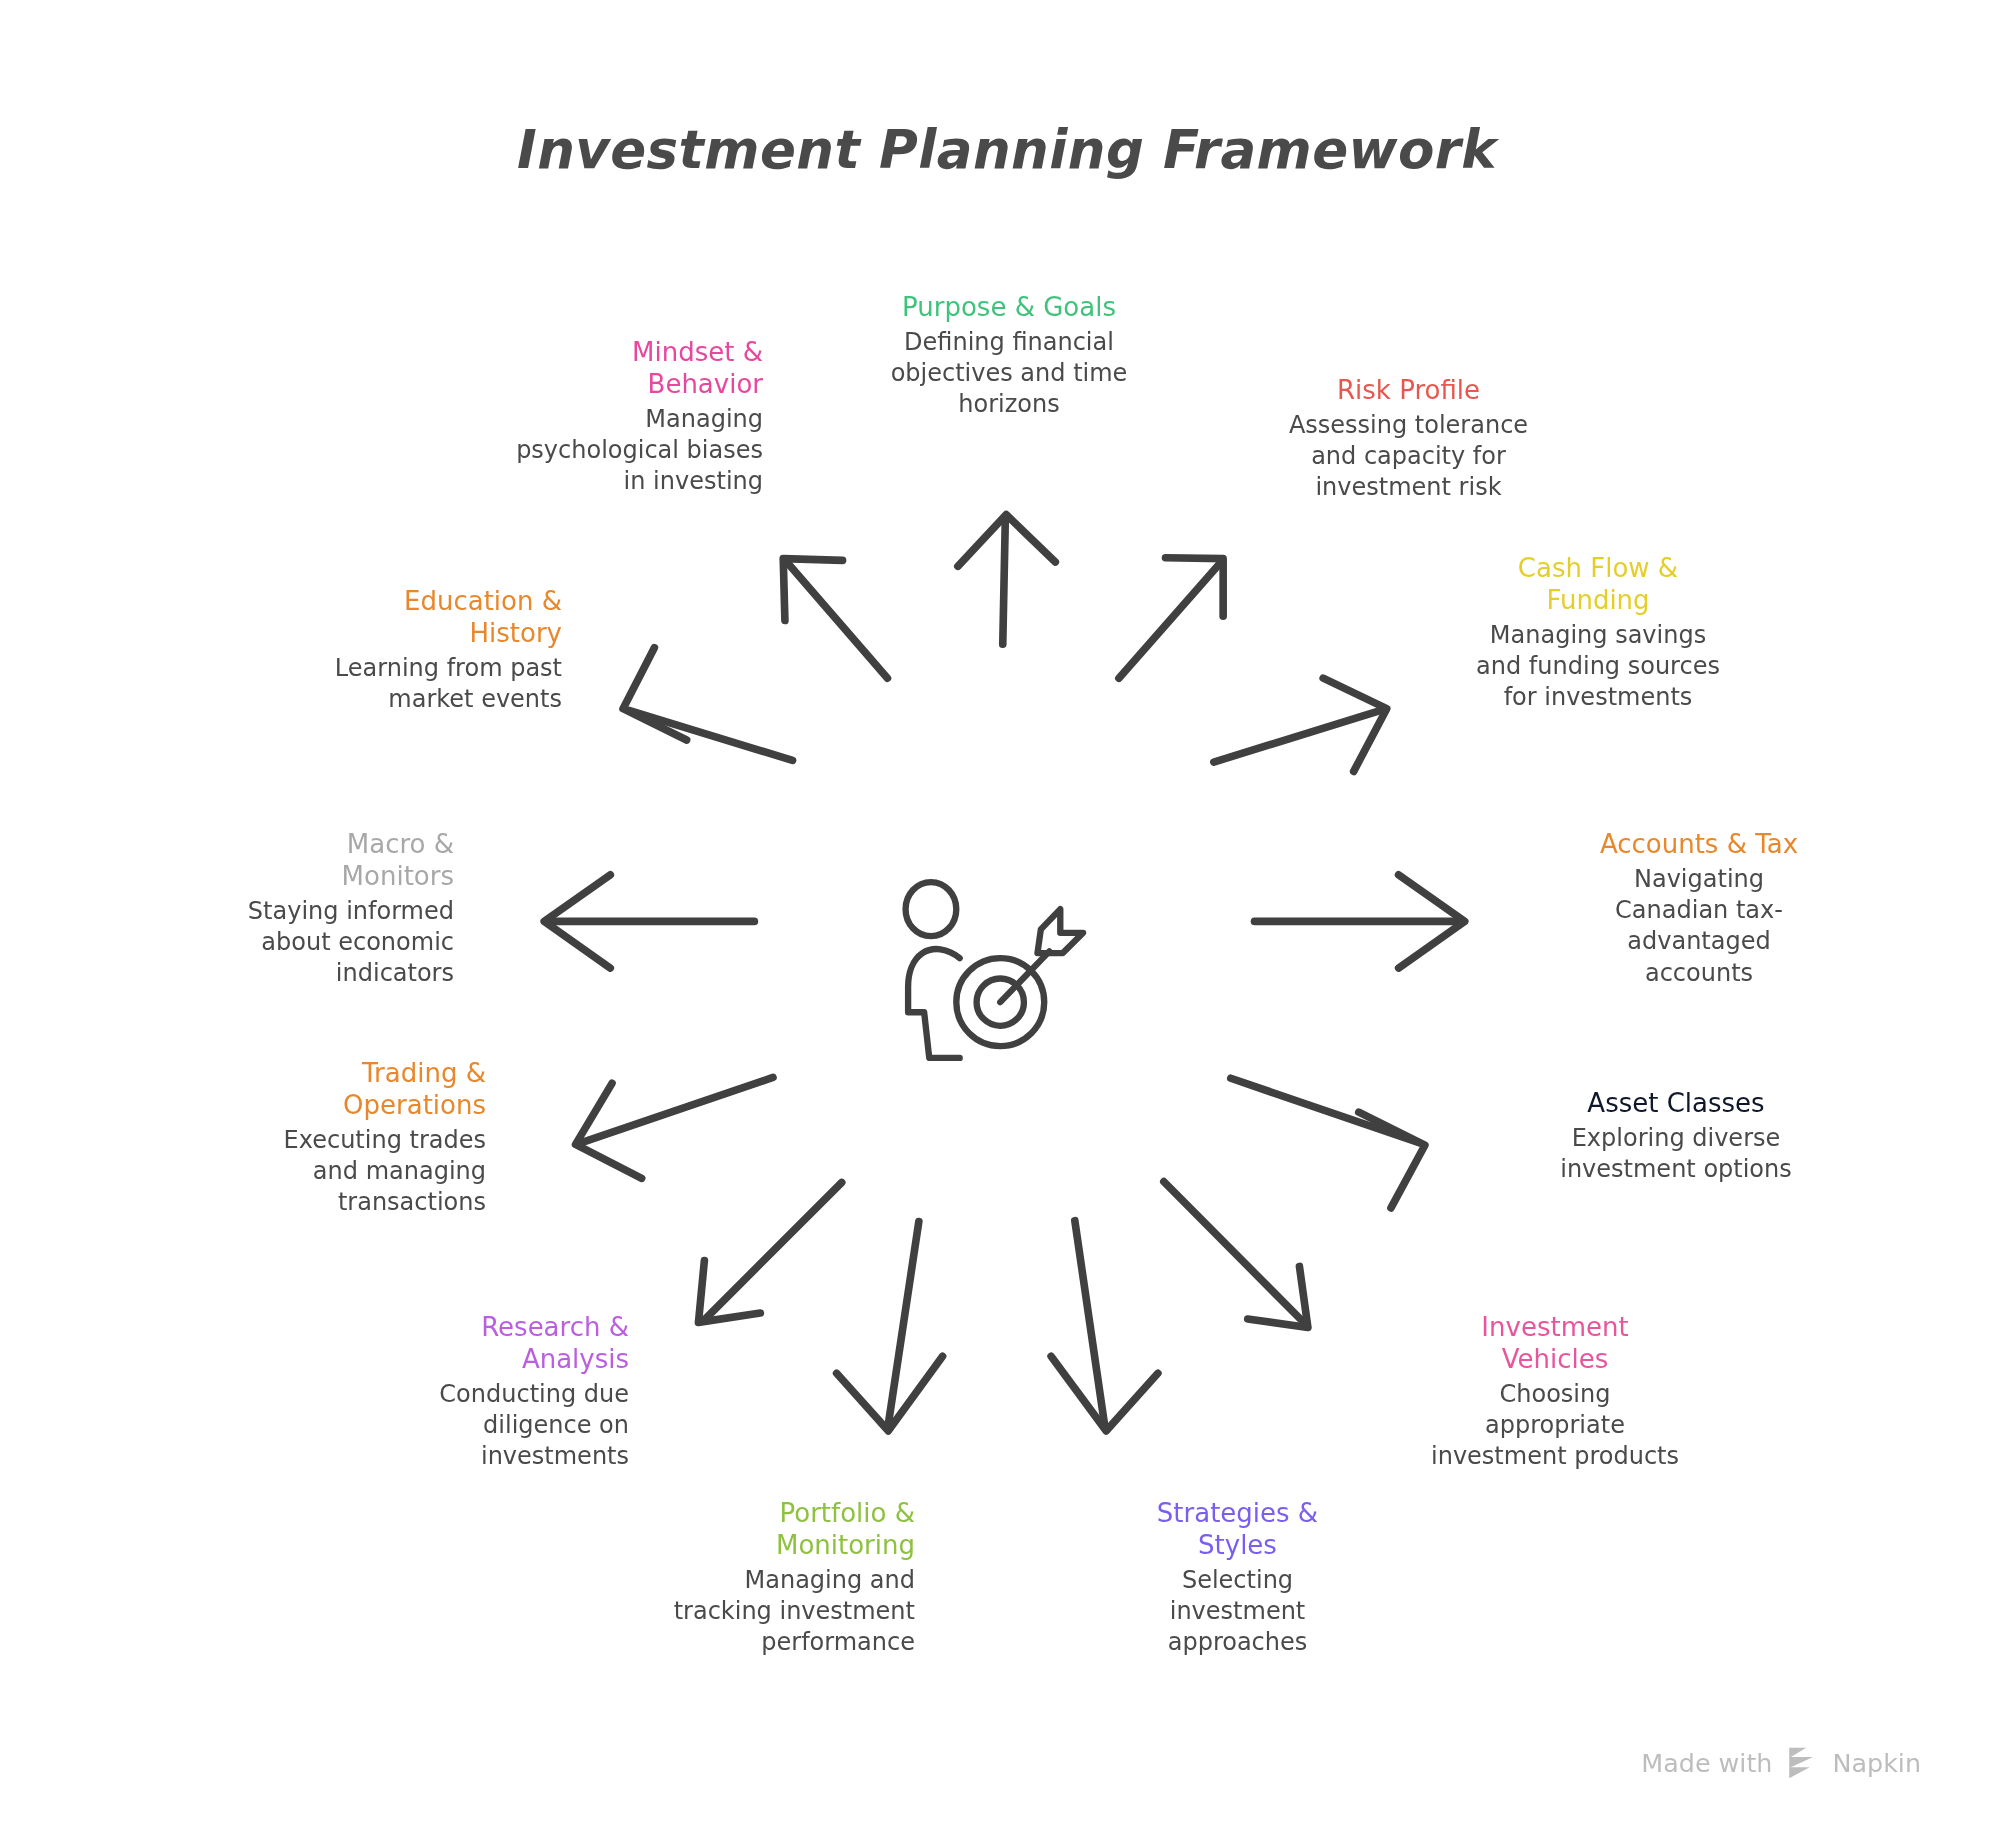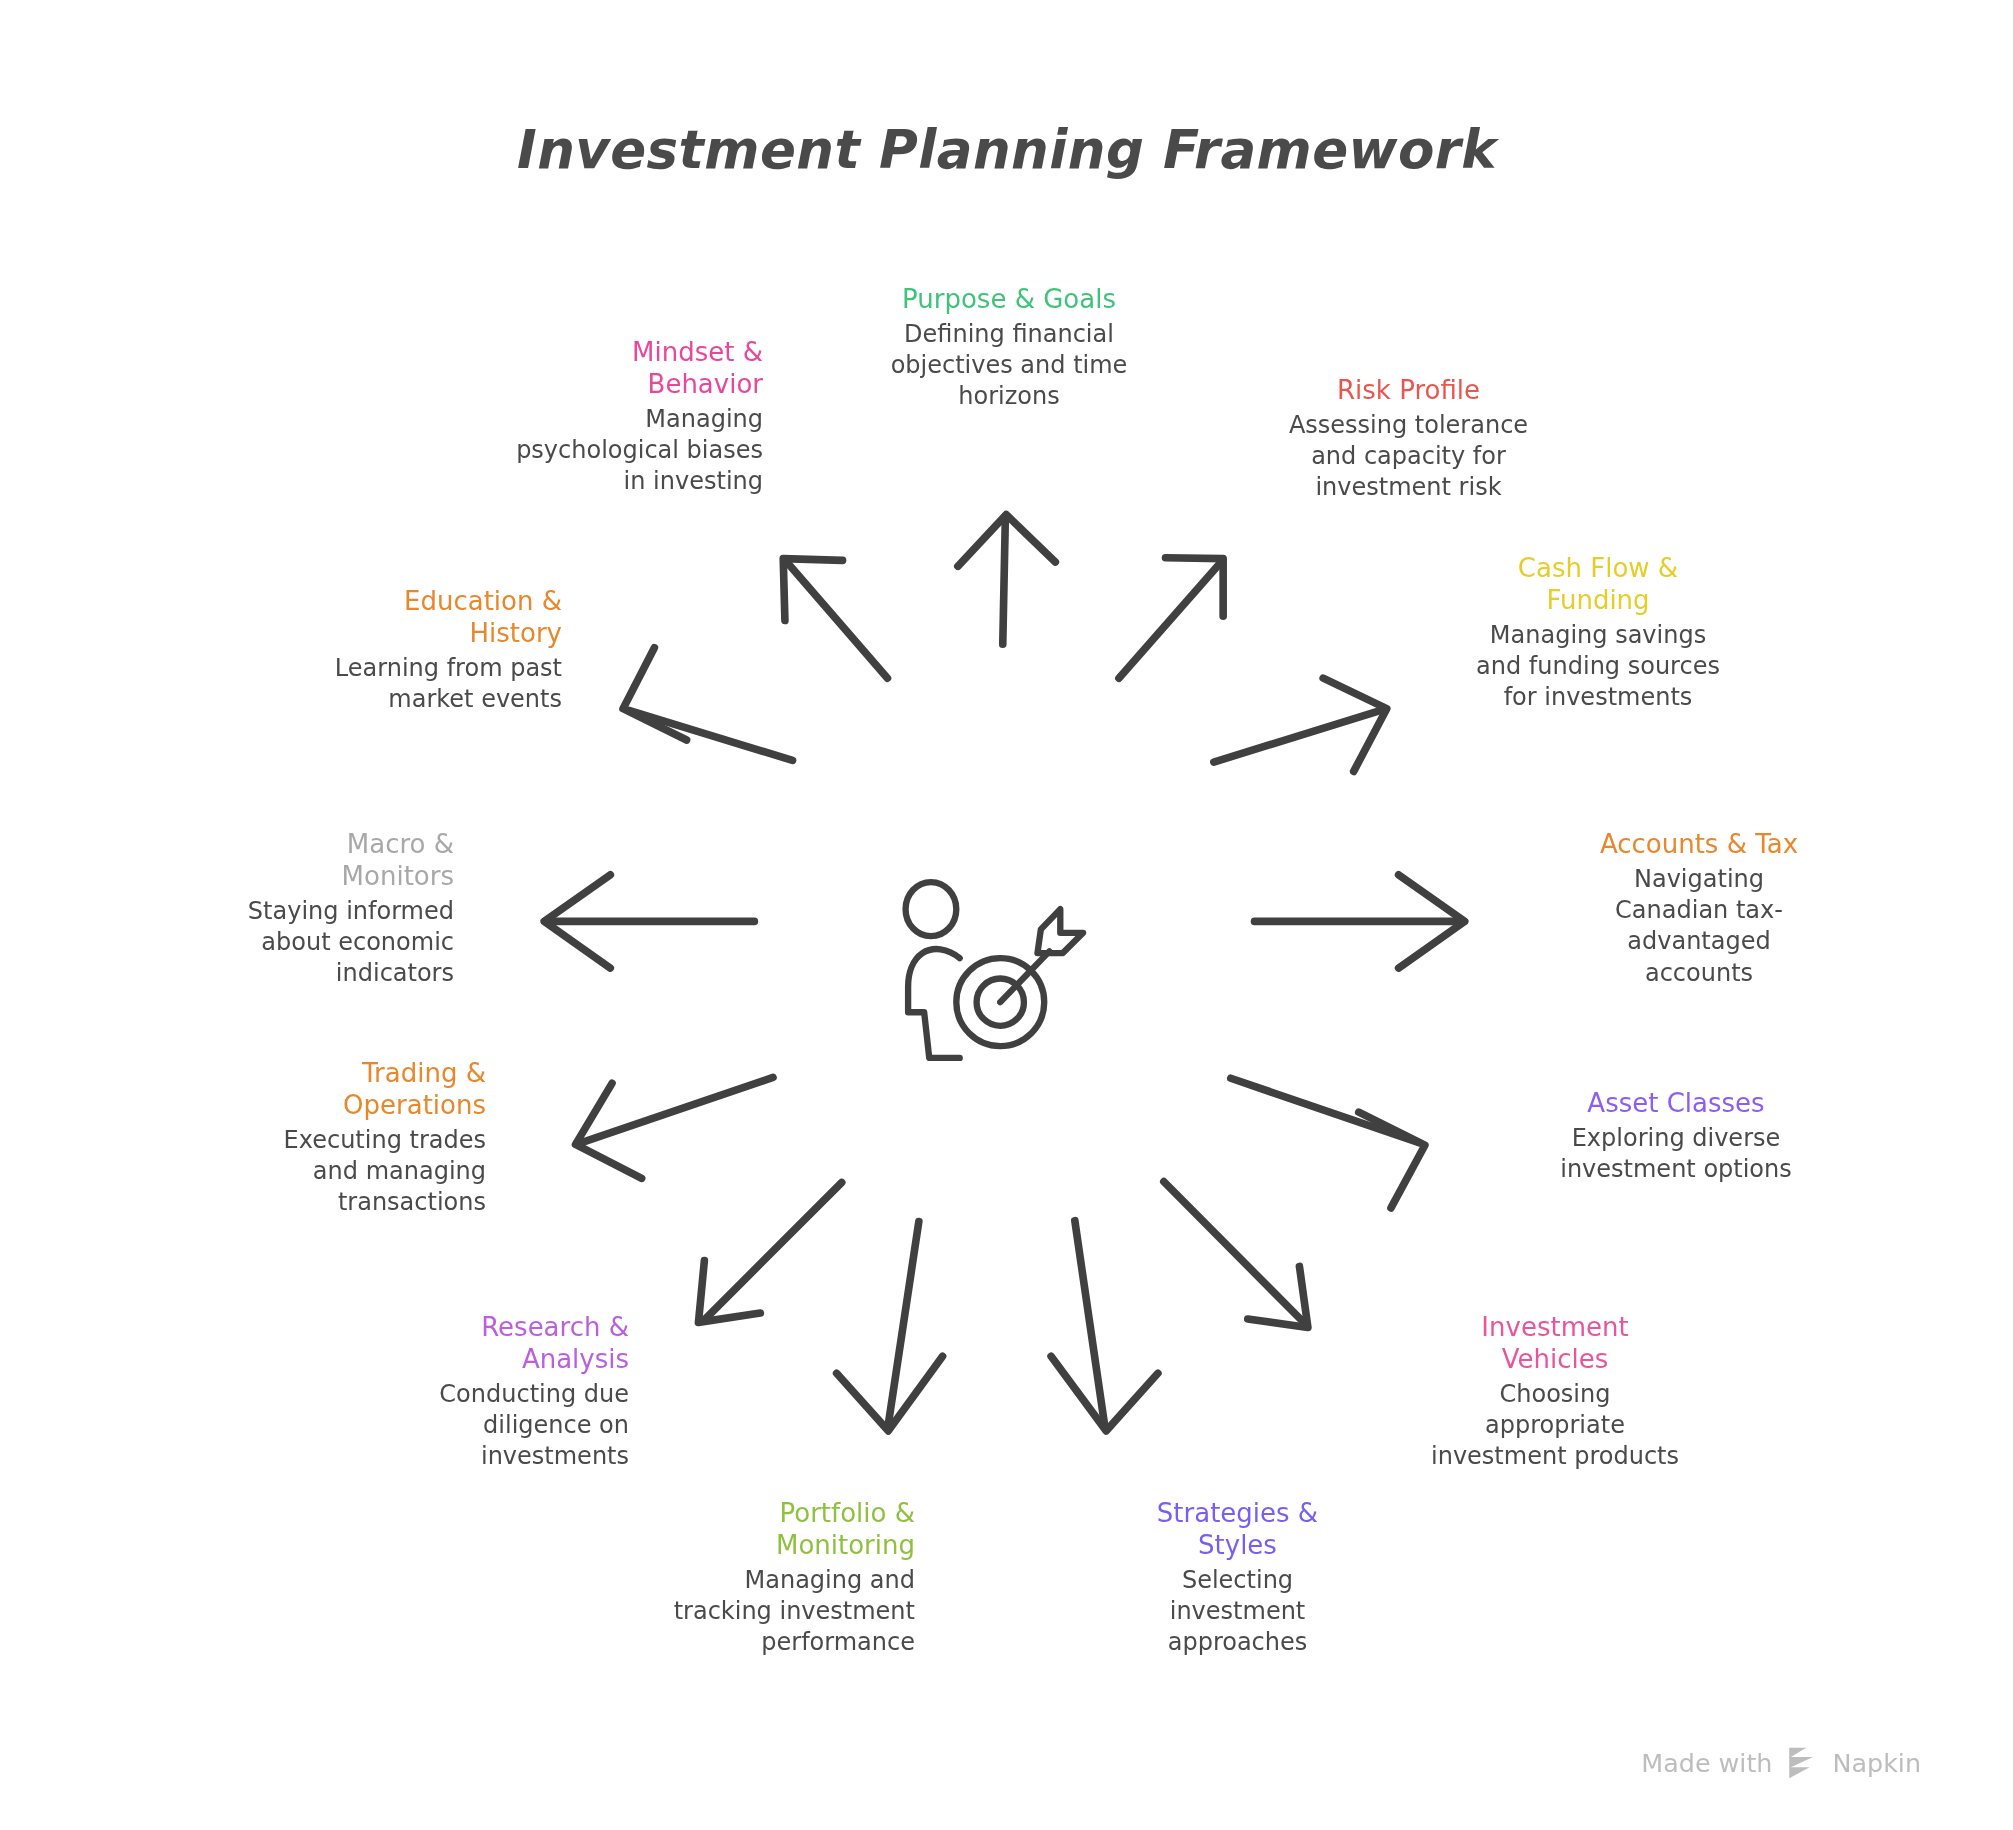--- a/index.html
+++ b/index.html
@@ -185,21 +185,21 @@
       <circle cx="128" cy="148" r="52"></circle>
 
       <circle cx="128" cy="148" r="28"></circle>
 
       <path d="M128 148 L186 88"></path>
 
       <path d="M176 62 L199 38 L199 66 L226 66 L202 90 L172 90 Z"></path>
     </g>
   </svg>
 
-  <div class="node al-center" style="left:848px; top:284px; width:322px;">
+  <div class="node al-center" style="left:848px; top:292px; width:322px;">
     <div class="node-title" style="color:#3fc37a">Purpose &amp; Goals</div>
     <div class="node-desc">Defining financial
 objectives and time
 horizons</div>
   </div>
 
   <div class="node al-left" style="left:1256px; top:375px; width:305px;">
     <div class="node-title" style="color:#e8574f">Risk Profile</div>
     <div class="node-desc">Assessing tolerance
 and capacity for
@@ -216,21 +216,21 @@
 
   <div class="node al-left" style="left:1559px; top:829px; width:280px;">
     <div class="node-title" style="color:#e8872b">Accounts &amp; Tax</div>
     <div class="node-desc">Navigating
 Canadian tax-
 advantaged
 accounts</div>
   </div>
 
   <div class="node al-left" style="left:1532px; top:1088px; width:288px;">
-    <div class="node-title" style="color:#8b5cf6">Asset Classes</div>
+    <div class="node-title" style="color:#0f172a">Asset Classes</div>
     <div class="node-desc">Exploring diverse
 investment options</div>
   </div>
 
   <div class="node al-left" style="left:1411px; top:1312px; width:288px;">
     <div class="node-title" style="color:#e8559c">Investment
 Vehicles</div>
     <div class="node-desc">Choosing
 appropriate
 investment products</div>

